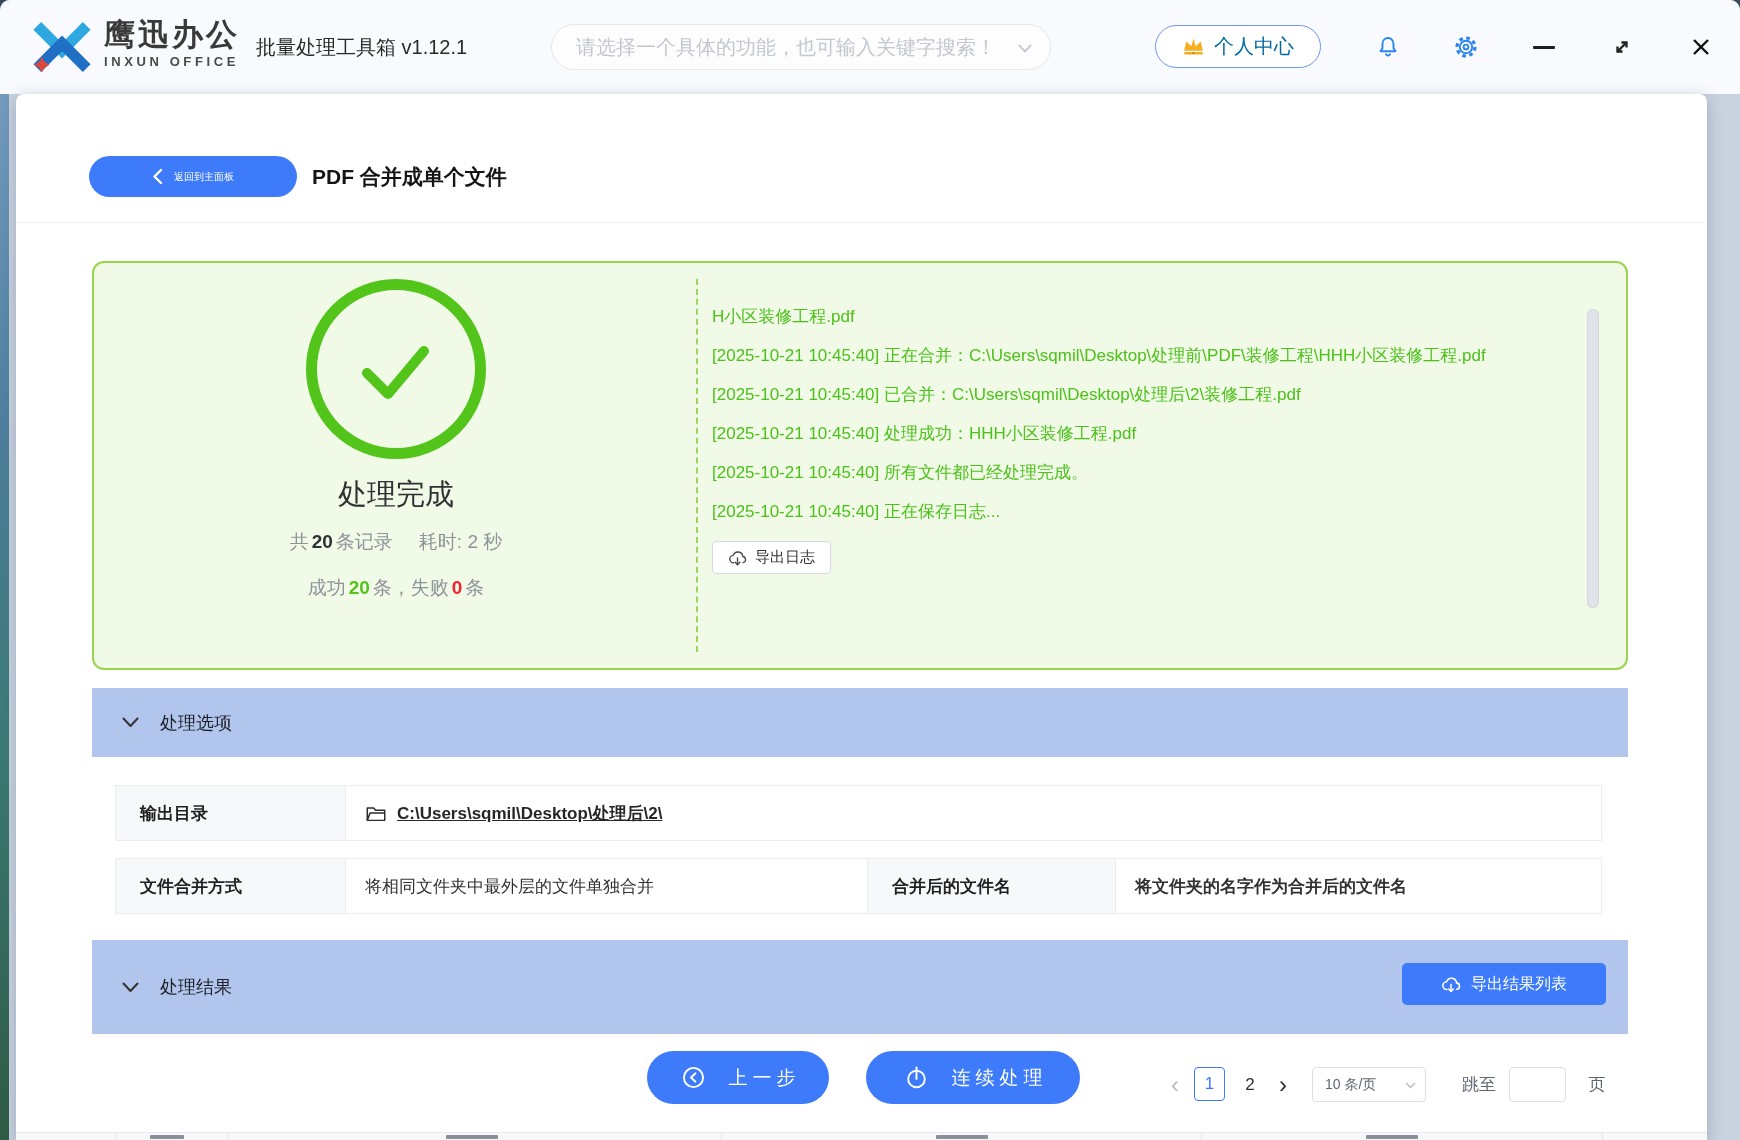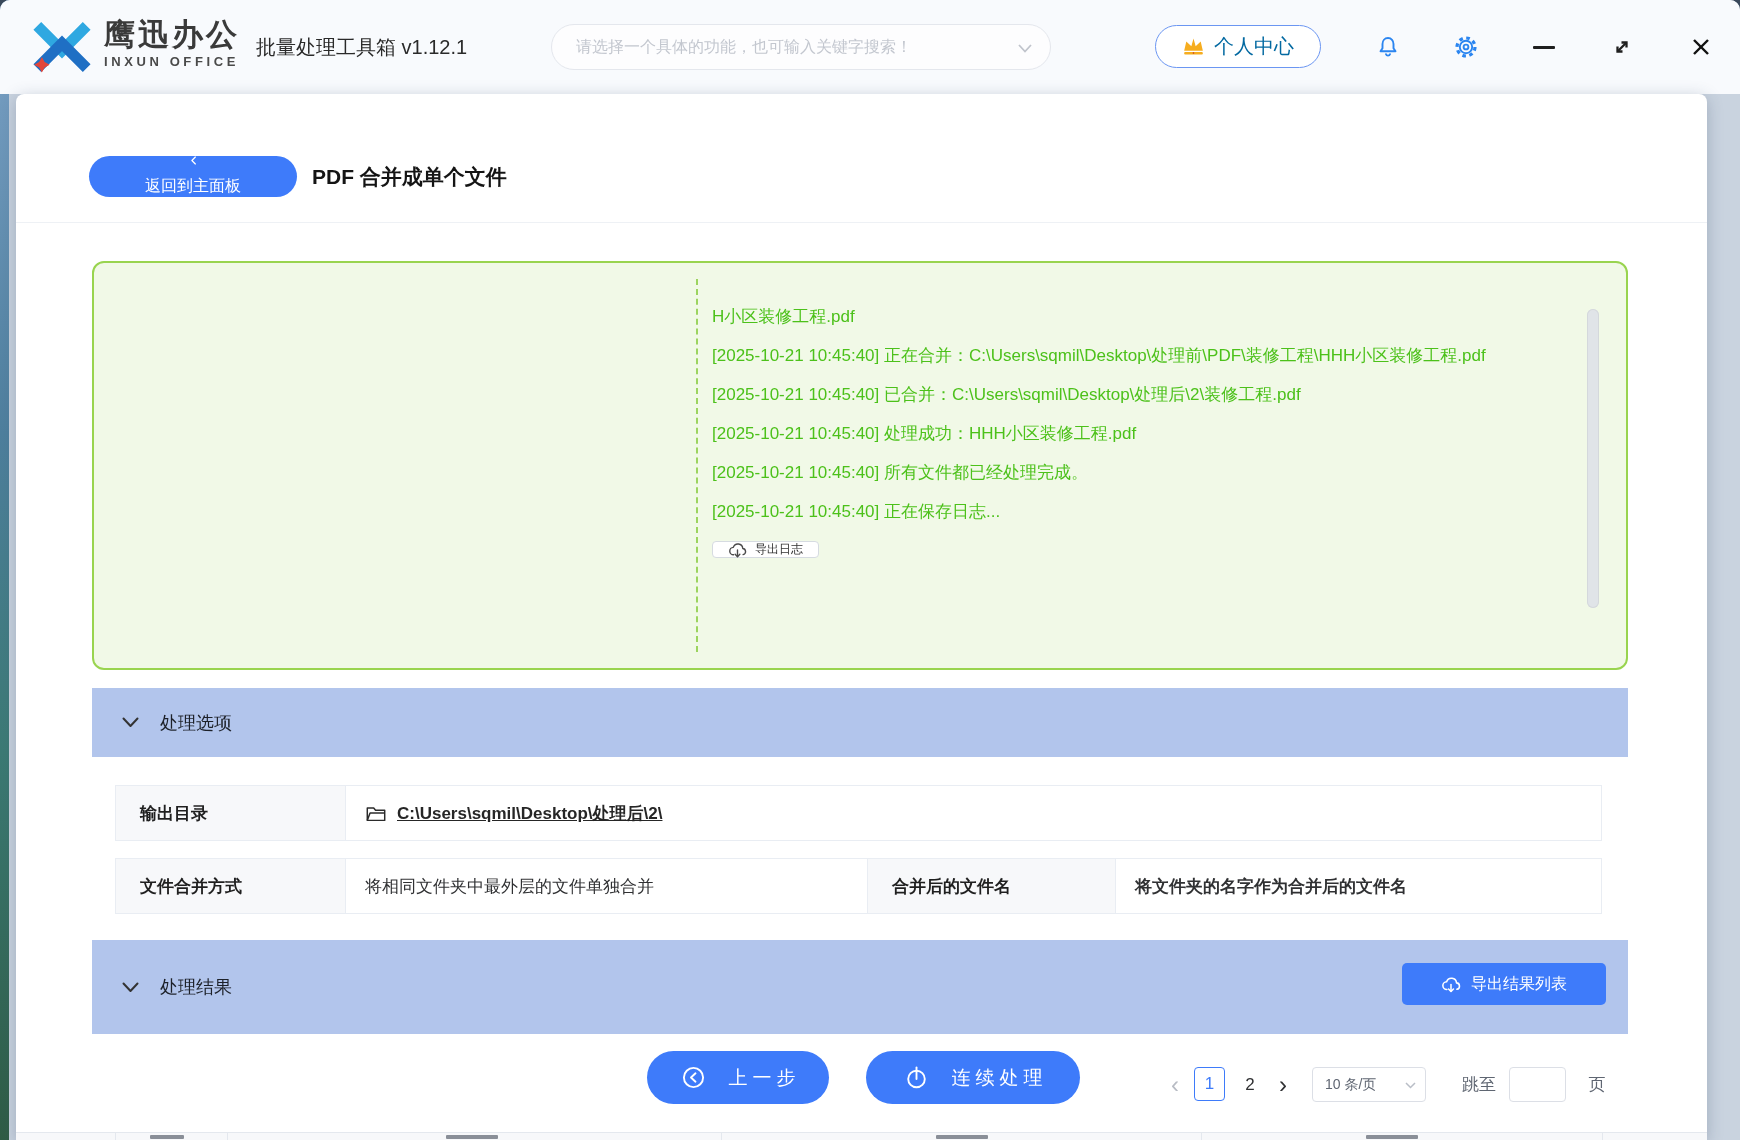--- a/index.html
+++ b/index.html
@@ -10,51 +10,51 @@
     background:linear-gradient(180deg,#7da3c8 0%,#4e7f9d 38%,#3c7a74 66%,#2f5c45 100%); }
 
   
   .titlebar { position:absolute; left:0; top:0; width:1740px; height:94px; background:#f8fafd; }
   .logo-mark { position:absolute; left:30px; top:15px; width:64px; height:64px; }
   .brand { position:absolute; left:104px; top:17px; }
   .brand-cn { font-size:31px; font-weight:bold; color:#3a3a3a; letter-spacing:3px; line-height:36px; }
   .brand-en { font-size:13px; font-weight:bold; color:#4a4a4a; letter-spacing:3.6px; line-height:18px; }
   .app-title { position:absolute; left:256px; top:0; height:94px; line-height:94px; font-size:20px; color:#2a2a2a; }
   .search-box { position:absolute; left:551px; top:24px; width:500px; height:46px; border:1px solid #e4e7ed; border-radius:23px; background:#fdfdfe; }
-  .search-box input { position:absolute; left:0; top:0; width:100%; height:100%; border:none; outline:none; background:transparent; border-radius:23px; padding:0 48px 0 24px; font-size:16px; color:#606266; font-family:inherit; }
+  .search-box input { position:absolute; left:0; top:0; width:100%; height:100%; border:none; outline:none; background:transparent; border-radius:23px; padding:0 48px 0 24px; font-size:20px; color:#606266; font-family:inherit; }
   .search-box input::placeholder { color:#c3c7cf; }
   .search-caret { position:absolute; right:18px; top:19px; color:#c0c4cc; }
   .user-center { position:absolute; left:1155px; top:25px; width:166px; height:43px; border:1px solid #6b96f2; border-radius:22px; background:#fff; display:flex; align-items:center; justify-content:center; gap:9px; cursor:pointer; }
   .user-center span { font-size:20px; color:#0369a1; }
   .tb-icon { position:absolute; top:30px; width:34px; height:34px; display:flex; align-items:center; justify-content:center; cursor:pointer; }
   .tb-bell { left:1371px; } .tb-gear { left:1449px; } .tb-min { left:1527px; } .tb-expand { left:1605px; } .tb-close { left:1684px; }
   .min-line { width:22px; height:3px; background:#1f1f1f; border-radius:1px; }
 
   
   .card { position:absolute; left:16px; top:94px; width:1691px; height:1046px; background:#fff; border-radius:8px 8px 0 0; box-shadow:0 3px 16px rgba(50,70,100,.28); }
-  .back-btn { position:absolute; left:73px; top:62px; width:208px; height:41px; border-radius:21px; background:#3e7bfa; color:#fff; display:flex; align-items:center; justify-content:center; gap:11px; font-size:16px; cursor:pointer;flex-direction:column; }
+  .back-btn { position:absolute; left:73px; top:62px; width:208px; height:41px; border-radius:21px; background:#3e7bfa; color:#fff; display:flex; align-items:center; justify-content:center; gap:11px; font-size:10px; cursor:pointer; }
   .page-title { position:absolute; left:296px; top:62px; height:41px; line-height:41px; font-size:21px; font-weight:bold; color:#141414; }
   .head-divider { position:absolute; left:0; right:0; top:128px; height:1px; background:#eef1f5; }
 
   
   .green-panel { position:absolute; left:76px; top:167px; width:1536px; height:409px; background:#f1f9e7; border:2px solid #99d44f; border-radius:12px; }
   .gp-left { position:absolute; left:0; top:0; width:604px; height:100%; text-align:center; }
   .ring { position:absolute; left:212px; top:16px; width:180px; height:180px; border:11px solid #52c41a; border-radius:50%; }
   .ring svg { position:absolute; left:28px; top:30px; }
   .status-title { position:absolute; left:0; width:604px; top:212px; font-size:29px; color:#303133; }
   .stats { position:absolute; left:0; width:604px; font-size:19px; color:#909399; }
   .stats-1 { top:266px; } .stats-2 { top:312px; }
   .stats b { color:#303133; font-weight:bold; padding:0 3px; }
   .stats .gap { display:inline-block; width:26px; }
   .stats .ok { color:#52c41a; font-weight:bold; padding:0 3px; }
   .stats .bad { color:#f5222d; font-weight:bold; padding:0 3px; }
   .gp-sep { position:absolute; left:602px; top:16px; bottom:16px; border-left:2px dashed #9cd45f; }
   .gp-logs { position:absolute; left:618px; top:34px; width:872px; font-size:17px; line-height:39px; color:#4cc11a; }
   .gp-logs p { word-break:break-all; }
-  .export-log-btn { margin-top:10px; display:inline-flex; align-items:center; gap:8px; height:17px; padding:0 15px; background:#fff; border:1px solid #d6dbe1; border-radius:4px; font-size:12px; color:#333; line-height:normal; cursor:pointer; }
+  .export-log-btn { margin-top:10px; display:inline-flex; align-items:center; gap:8px; height:33px; padding:0 15px; background:#fff; border:1px solid #d6dbe1; border-radius:4px; font-size:15px; color:#333; line-height:normal; cursor:pointer; }
   .gp-scroll { position:absolute; left:1493px; top:46px; width:12px; height:299px; border-radius:6px; background:#e0e4e8; box-shadow:inset 0 0 0 1px #d4d8dc; }
 
   
   .sec-head { position:absolute; left:76px; width:1536px; background:#b2c5ec; display:flex; align-items:center; padding-left:30px; gap:21px; font-size:18px; color:#1d2129; cursor:pointer; }
   .sec-options { top:594px; height:69px; }
   .sec-results { top:846px; height:94px; }
   .sec-chevron { color:#333; display:flex; }
 
   
   .orow { position:absolute; left:99px; width:1487px; height:56px; display:flex; border:1px solid #e9edf3; }
@@ -161,20 +161,34 @@
     <div class="back-btn">
       <svg width="11" height="17" viewBox="0 0 11 17">
           <polyline points="9,2 2.5,8.5 9,15" stroke="#fff" stroke-width="2.4" fill="none" stroke-linecap="round" stroke-linejoin="round"></polyline>
         </svg>
       <span>返回到主面板</span>
     </div>
     <div class="page-title">PDF 合并成单个文件</div>
     <div class="head-divider"></div>
 
     <div class="green-panel">
+      <div class="gp-left">
+        <div class="ring">
+          <svg width="100" height="100" viewBox="0 0 100 100">
+              <polyline points="22,53 43,74 79,31" stroke="#52c41a" stroke-width="10" fill="none" stroke-linecap="round" stroke-linejoin="round"></polyline>
+            </svg>
+        </div>
+        <div class="status-title">处理完成</div>
+        <div class="stats stats-1">
+          <span>共</span><b>20</b><span>条记录</span><span class="gap"></span><span>耗时: 2 秒</span>
+        </div>
+        <div class="stats stats-2">
+          <span>成功</span><span class="ok">20</span><span>条，失败</span><span class="bad">0</span><span>条</span>
+        </div>
+      </div>
       <div class="gp-sep"></div>
       <div class="gp-logs">
         <p>H小区装修工程.pdf</p>
         <p>[2025-10-21 10:45:40] 正在合并：C:\Users\sqmil\Desktop\处理前\PDF\装修工程\HHH小区装修工程.pdf</p>
         <p>[2025-10-21 10:45:40] 已合并：C:\Users\sqmil\Desktop\处理后\2\装修工程.pdf</p>
         <p>[2025-10-21 10:45:40] 处理成功：HHH小区装修工程.pdf</p>
         <p>[2025-10-21 10:45:40] 所有文件都已经处理完成。</p>
         <p>[2025-10-21 10:45:40] 正在保存日志...</p>
         <div class="export-log-btn">
           <svg width="19" height="16" viewBox="0 0 22 18" stroke="#4a4a4a" stroke-width="1.6" fill="none" stroke-linecap="round" stroke-linejoin="round">

